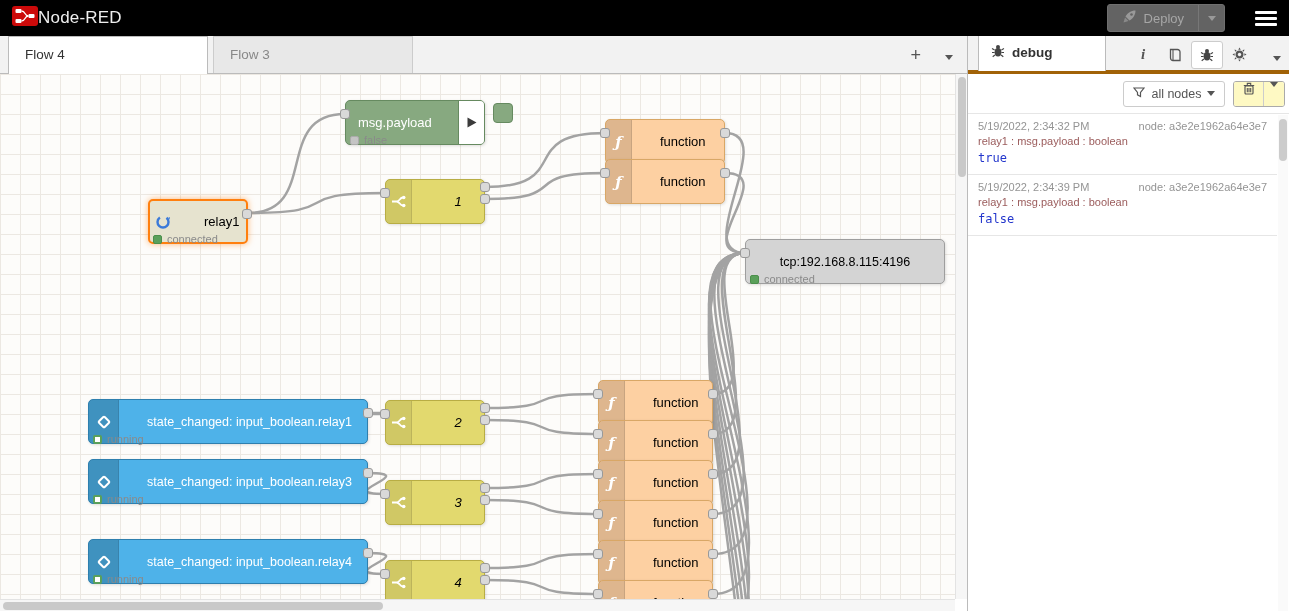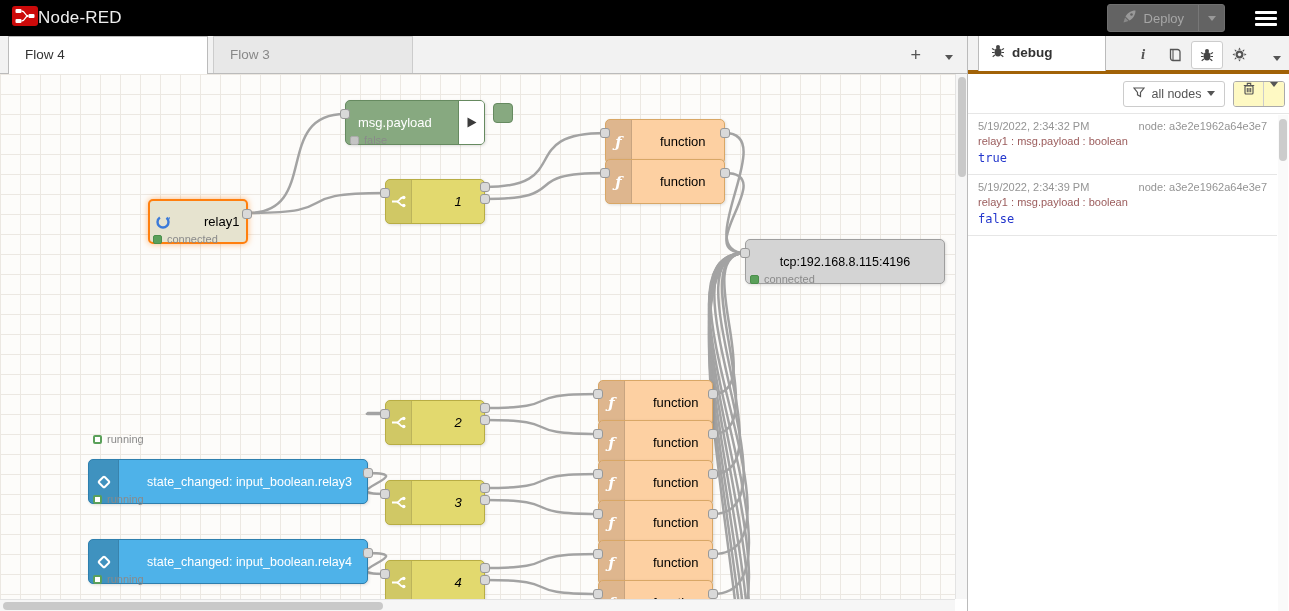--- a/index.html
+++ b/index.html
@@ -288,20 +288,27 @@
         <span class="port pout"></span>
       </div>
       <div class="fnode t-tcp" style="left: 745px; top: 165px; width: 200px;">
         <span class="nlabel">tcp:192.168.8.115:4196</span>
         <span class="port pin"></span>
       </div>
       <div class="nstatus" style="left: 750px; top: 199px;">
         <span class="stsq dot"></span>
         <span>connected</span>
       </div>
+      <div class="fnode t-ha" style="left: 88px; top: 325px; width: 280px;">
+        <span class="nicon">
+          <span class="ha-diamond"></span>
+        </span>
+        <span class="nlabel">state_changed: input_boolean.relay1</span>
+        <span class="port pout"></span>
+      </div>
       <div class="nstatus" style="left: 93px; top: 359px;">
         <span class="stsq ring"></span>
         <span>running</span>
       </div>
       <div class="fnode t-switch" style="left: 385px; top: 326px; width: 100px;">
         <span class="nicon">
           <svg width="15" height="15" viewBox="0 0 15 15">
             <path d="M1 7.5 h4.5 M5.5 7.5 C9 7.5 8.5 3.5 12 3.5 M5.5 7.5 C9 7.5 8.5 11.5 12 11.5" stroke="#fff" stroke-width="1.8" fill="none"></path>
             <circle cx="12.8" cy="3.5" r="1.7" fill="#fff"></circle>
             <circle cx="12.8" cy="11.5" r="1.7" fill="#fff"></circle>

